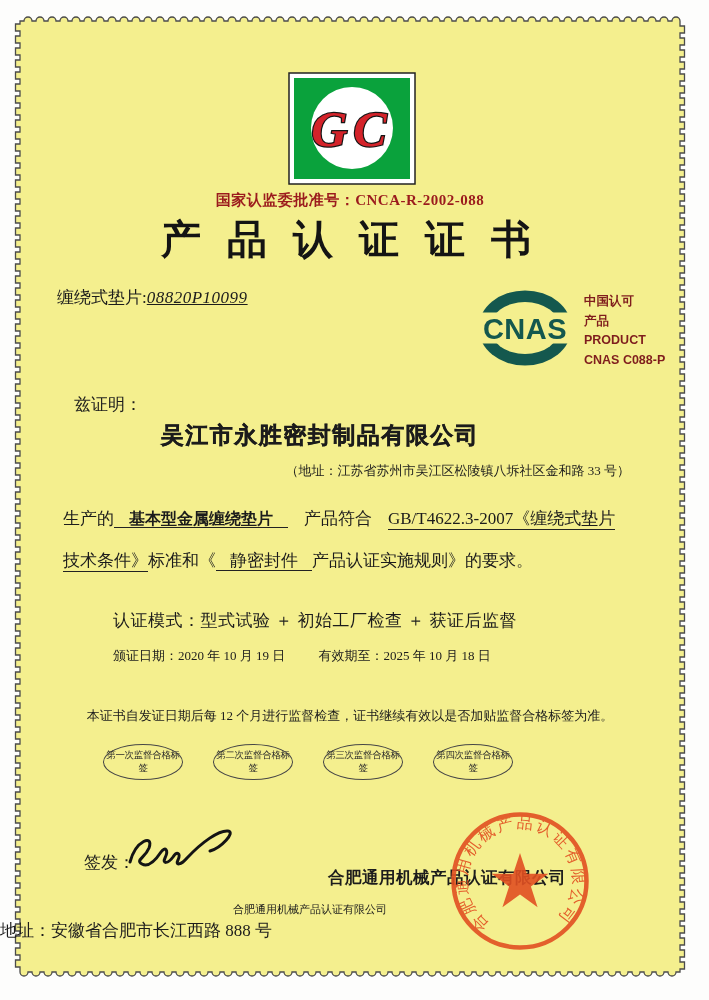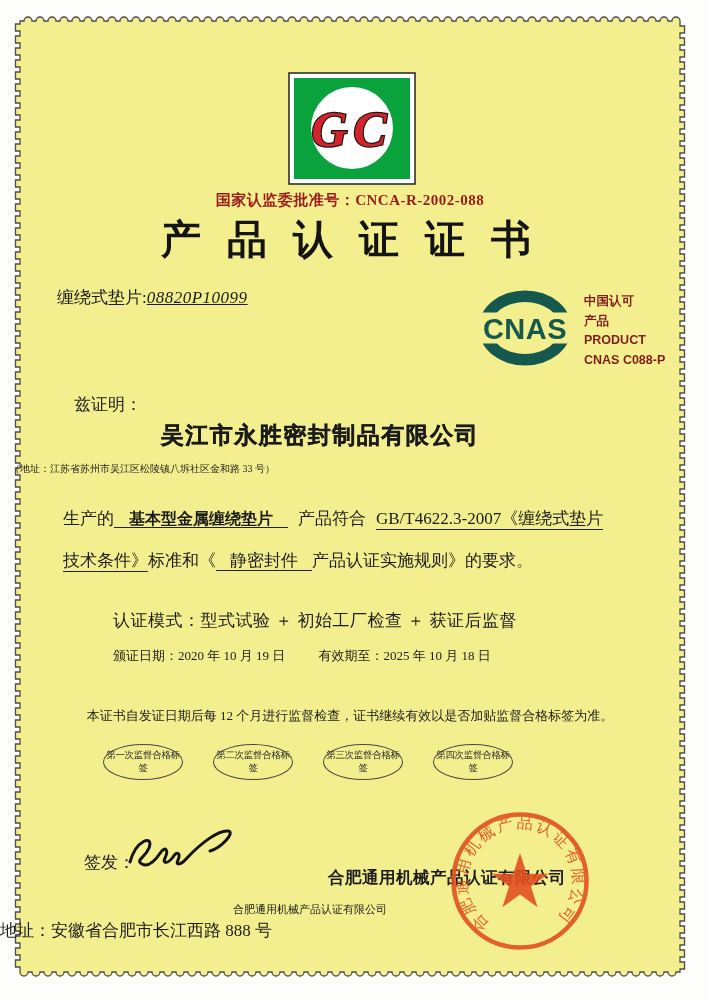--- a/index.html
+++ b/index.html
@@ -22,28 +22,28 @@
 
   
   #cnas-svg{position:absolute;left:477px;top:289px;}
   .cnas-text{left:584px;top:292px;font-size:12.5px;font-weight:bold;color:#7f1d1d;
              line-height:19.5px;font-family:"Liberation Sans", sans-serif;white-space:nowrap;}
 
   .certify{left:74px;top:393px;font-size:17px;}
   .company{left:10px;top:420px;width:620px;text-align:center;font-size:23px;
            font-weight:900;letter-spacing:1.5px;font-family:"Liberation Sans", sans-serif;
            -webkit-text-stroke:.4px #1c1c1c;}
-  .address{left:10px;top:462px;width:620px;text-align:left;font-size:10px;}
+  .address{left:10px;top:462px;width:620px;text-align:right;font-size:13px;}
 
   .para{left:63px;top:498px;width:600px;font-size:17px;line-height:42px;}
   .para span{white-space:pre;}
   .u{border-bottom:1.4px solid #222;padding-bottom:1px;}
   .seg-product{font-weight:bold;padding:0 15px;font-family:"Liberation Sans", sans-serif;
                font-size:16px;}
-  .seg-gap{margin-left:10px;}
+  .seg-gap{margin-left:16px;}
   .seg-seal{padding:0 14px;}
 
   .mode{left:113px;top:609px;font-size:17px;letter-spacing:.5px;}
   .dates{left:113px;top:647px;font-size:13px;}
   .dates .valid{margin-left:30px;}
 
   .note{left:20px;top:707px;width:660px;text-align:center;font-size:13px;letter-spacing:0;}
 
   .stamps{left:103px;top:744px;display:flex;gap:30px;}
   .stamp{width:80px;height:36px;border:1px solid #474747;border-radius:50%;

